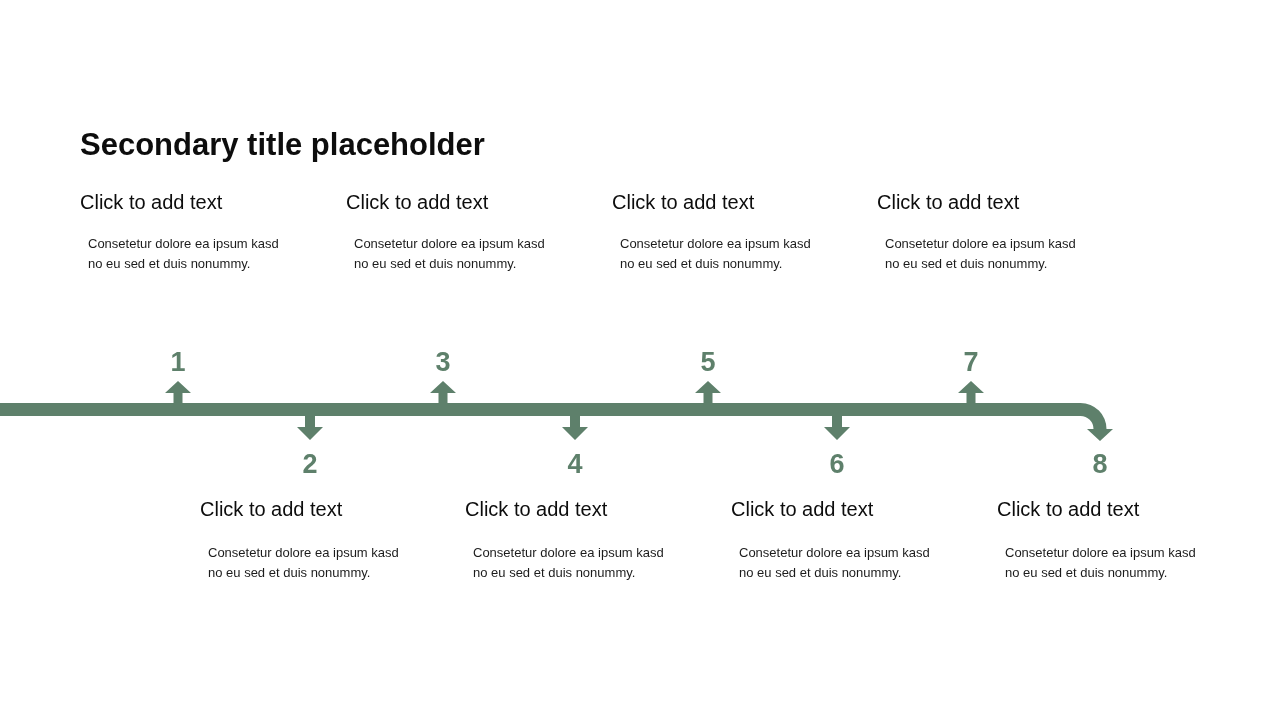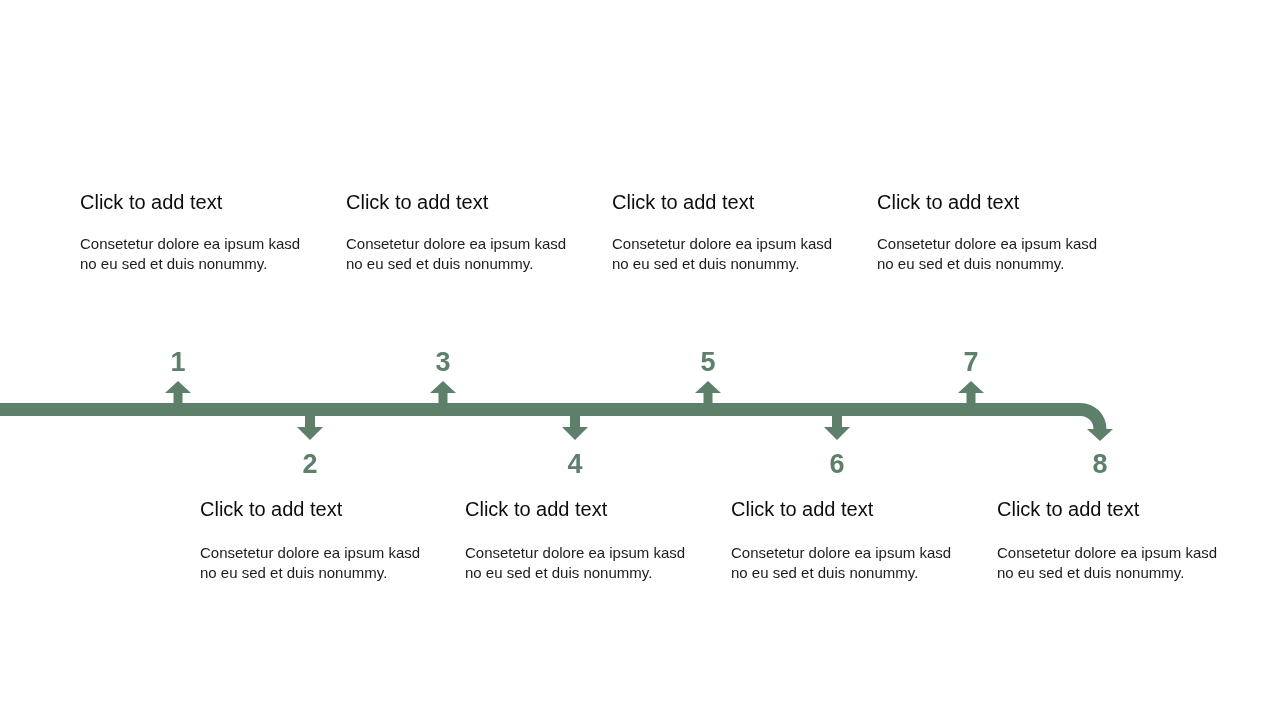--- a/index.html
+++ b/index.html
@@ -32,22 +32,22 @@
   }
   .col-heading {
     font-size: 20px;
     line-height: 24px;
     font-weight: normal;
     color: #0d0d0d;
     white-space: nowrap;
   }
   .col-body {
     position: absolute;
-    left: 0;
-    font-size: 15px;
+    left: 8px;
+    font-size: 13px;
     line-height: 19.5px;
     color: #1c1c1c;
     white-space: nowrap;
   }
   .col.top    { top: 190px; }
   .col.top    .col-body { top: 44px; }
   .col.bottom { top: 497px; }
   .col.bottom .col-body { top: 46px; }
   .timeline-svg {
     position: absolute;
@@ -60,20 +60,21 @@
     font-size: 27px;
     font-weight: bold;
     font-family: "Liberation Sans", sans-serif;
   }
 </style>
 </head>
 <body>
 
 <div class="slide">
 
+  <h1 class="slide-title">Secondary title placeholder</h1>
 
   <div class="col top" style="left:80px">
     <div class="col-heading">Click to add text</div>
     <div class="col-body">
       <div>Consetetur dolore ea ipsum kasd</div>
       <div>no eu sed et duis nonummy.</div>
     </div>
   </div>
   <div class="col top" style="left:346px">
     <div class="col-heading">Click to add text</div>

